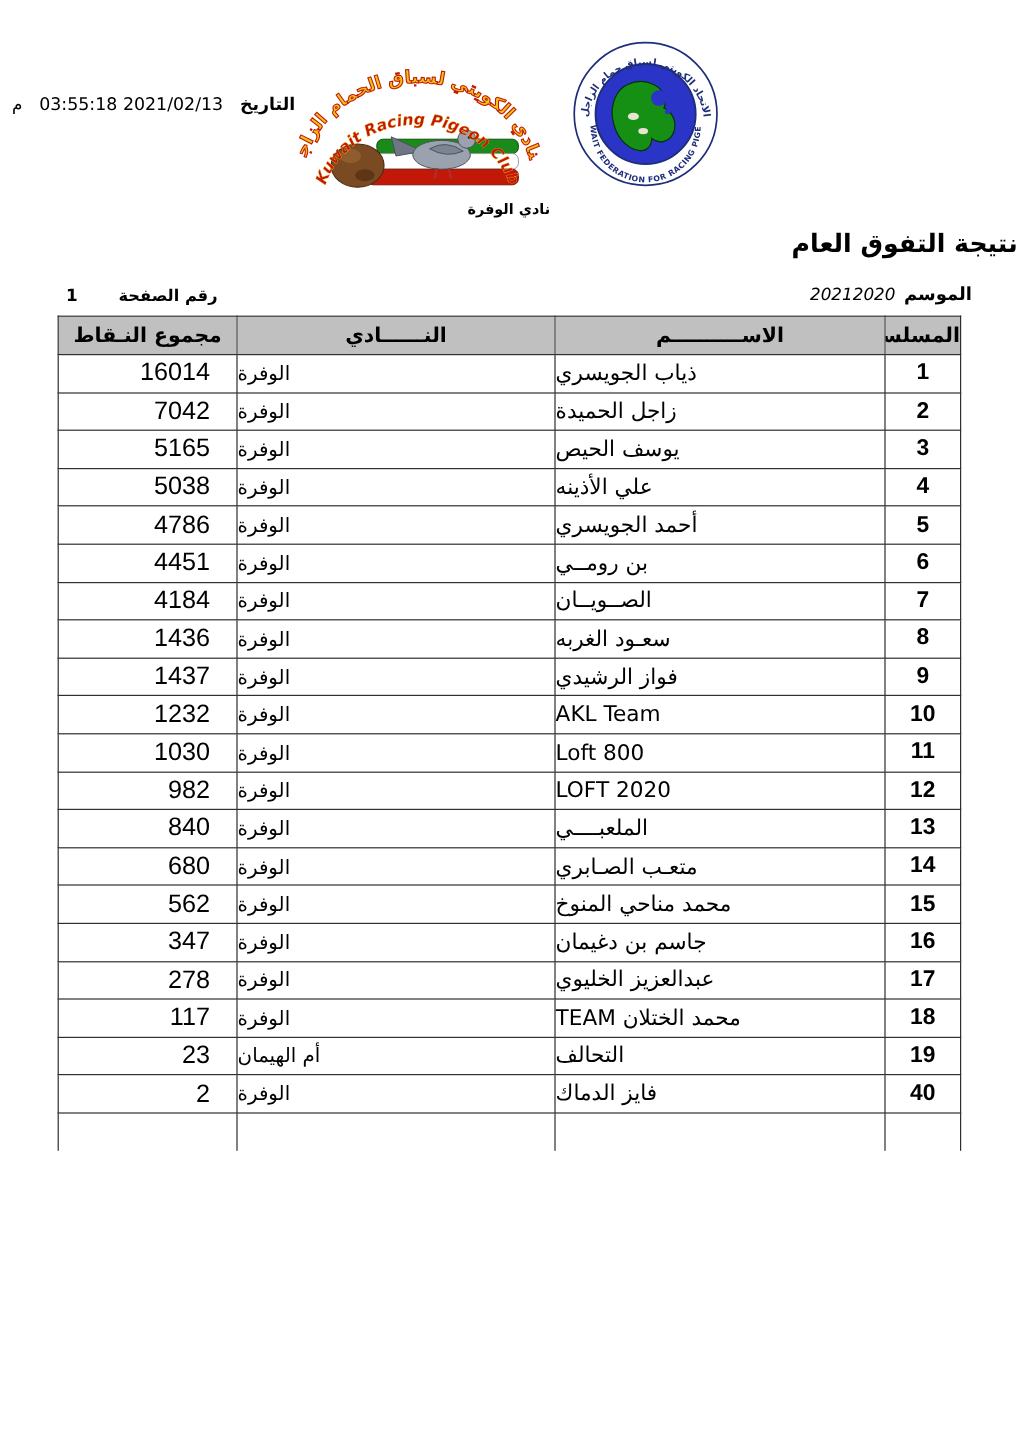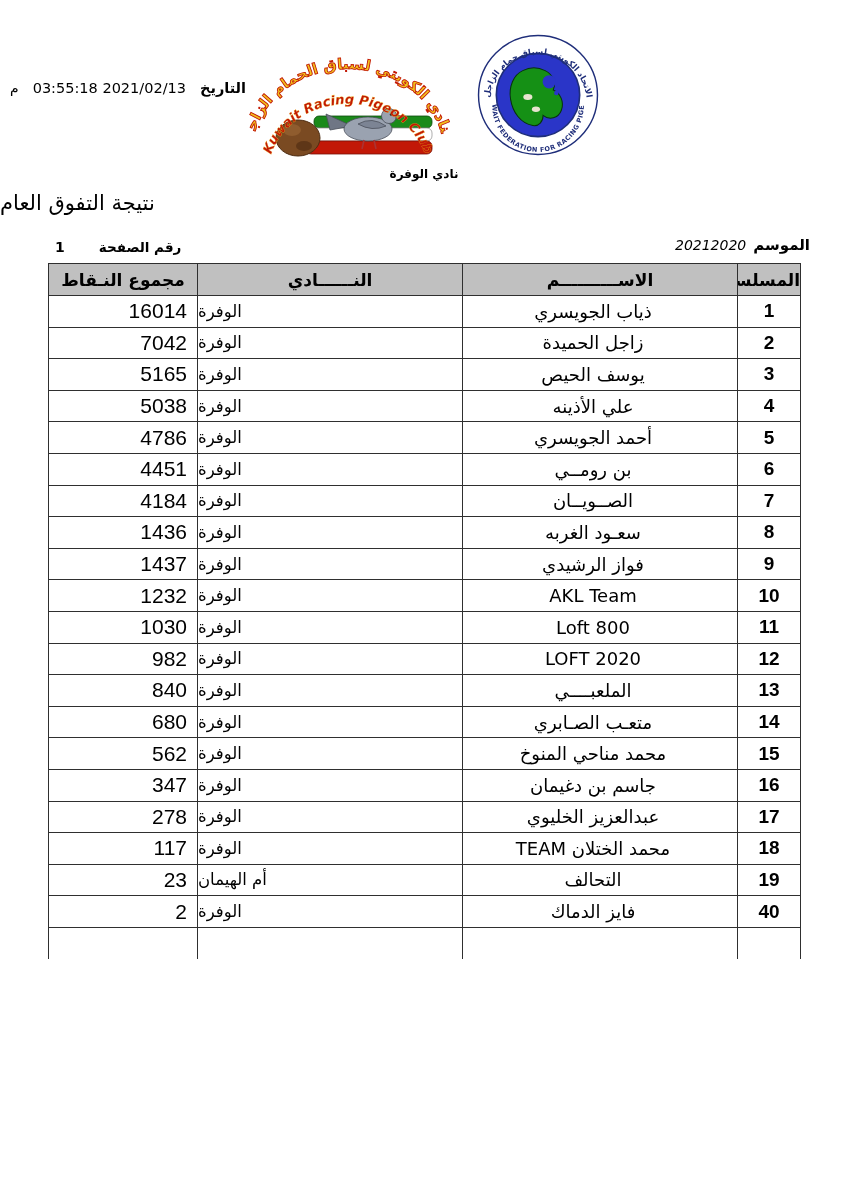--- a/index.html
+++ b/index.html
@@ -12,22 +12,22 @@
   .date-line .lbl { font-weight:bold; font-size:14.5px; }
   .date-line .val { direction:ltr; unicode-bidi:embed; font-size:14.5px;margin-top:38px; }
 
   
   .club-logo { position:absolute; left:240px; top:30px; width:216px; height:140px; }
   .fed-logo  { position:absolute; left:477px; top:34px; width:122px; height:122px; }
 
   
   .title1 { position:absolute; top:167px; left:0; width:100%; text-align:center;
             font-weight:bold; font-size:12px; }
-  .title2 { position:absolute; top:191px; left:0; width:100%; text-align:left;
-            font-weight:normal; font-size:21px; }
+  .title2 { position:absolute; top:191px; left:0; width:100%; text-align:right;
+            font-weight:bold; font-size:21px; }
 
   .season-line { position:absolute; top:236px; right:38px; direction:rtl;
                  display:flex; align-items:baseline; gap:7px; }
   .season-line .lbl { font-weight:bold; font-size:15px; }
   .season-line .val { font-size:14px; direction:ltr; unicode-bidi:embed;font-style:italic; }
 
   .page-line { position:absolute; top:239px; left:55px; direction:rtl;
                display:flex; align-items:baseline; gap:34px; }
   .page-line .lbl { font-weight:bold; font-size:13.5px; }
   .page-line .val { font-weight:bold; font-size:14px; }
@@ -37,23 +37,23 @@
                   direction:rtl; border-collapse:collapse; table-layout:fixed; }
   table.results th, table.results td { border:1px solid #2f2f2f; overflow:hidden;
                   white-space:nowrap; vertical-align:middle; }
   table.results thead tr { height:32px; }
   table.results thead th { background:#c0c0c0; font-weight:bold; font-size:17px;
                   text-align:center;margin-left:48px; }
   table.results tbody tr { height:31.6px; }
 
   td.c-serial { text-align:center; font-family:"Liberation Sans","DejaVu Sans",sans-serif;
                 font-weight:bold; font-size:19px; }
-  td.c-name   { text-align:center; padding-right:14px; font-size:18px; }
+  td.c-name   { text-align:left; padding-right:14px; font-size:18px; }
   td.c-club   { text-align:left; font-size:16.5px; }
-  td.c-points { text-align:right; padding-right:10px;
+  td.c-points { text-align:right; padding-right:22px;
                 font-family:"Liberation Sans","DejaVu Sans",sans-serif; font-size:21px; }
 
   tr.partial { height:8px; }
   tr.partial td { border-bottom:none; }
 </style>
 </head>
 <body>
 
 <div class="date-line">
   <span class="lbl">التاريخ</span>

